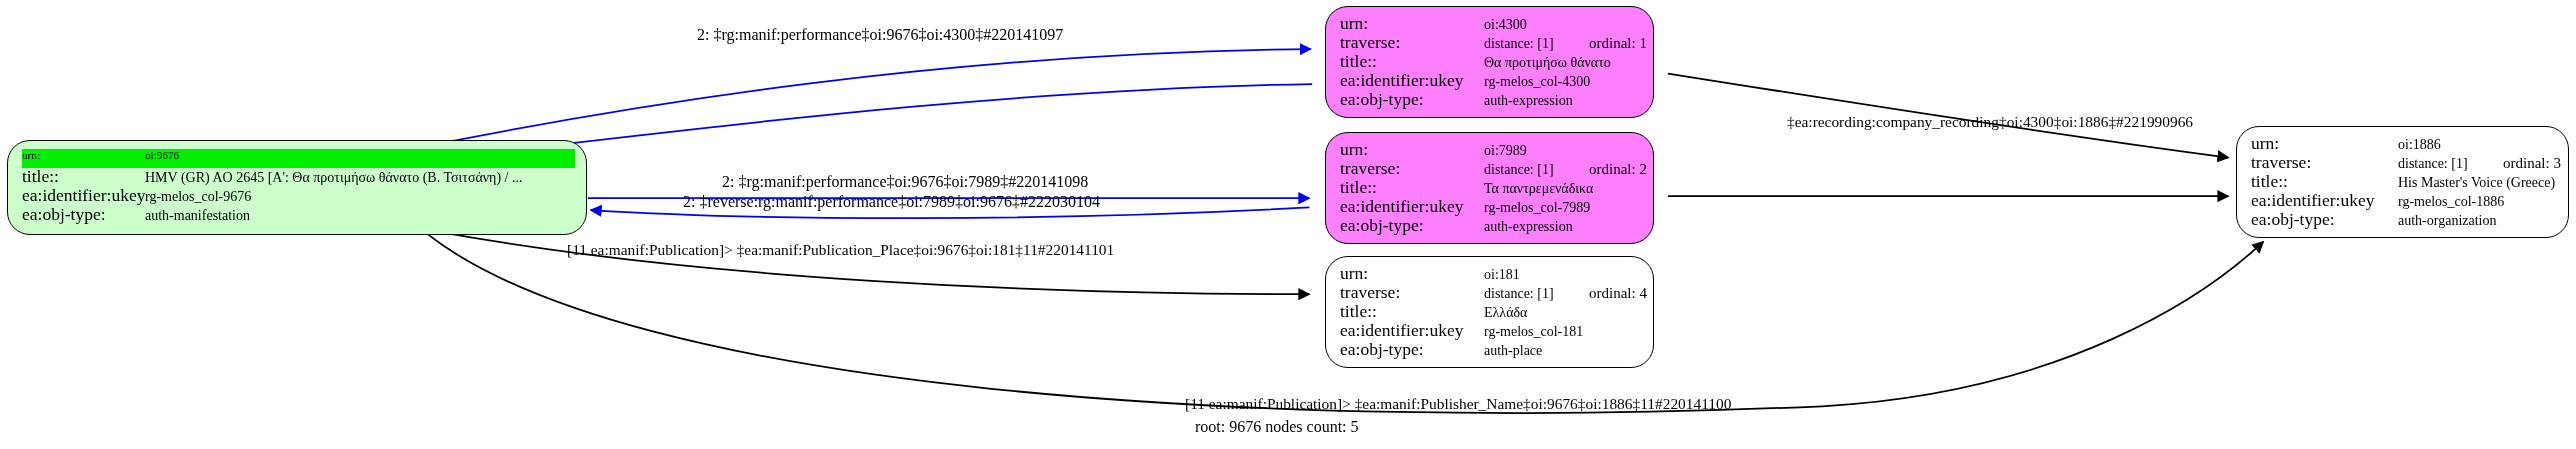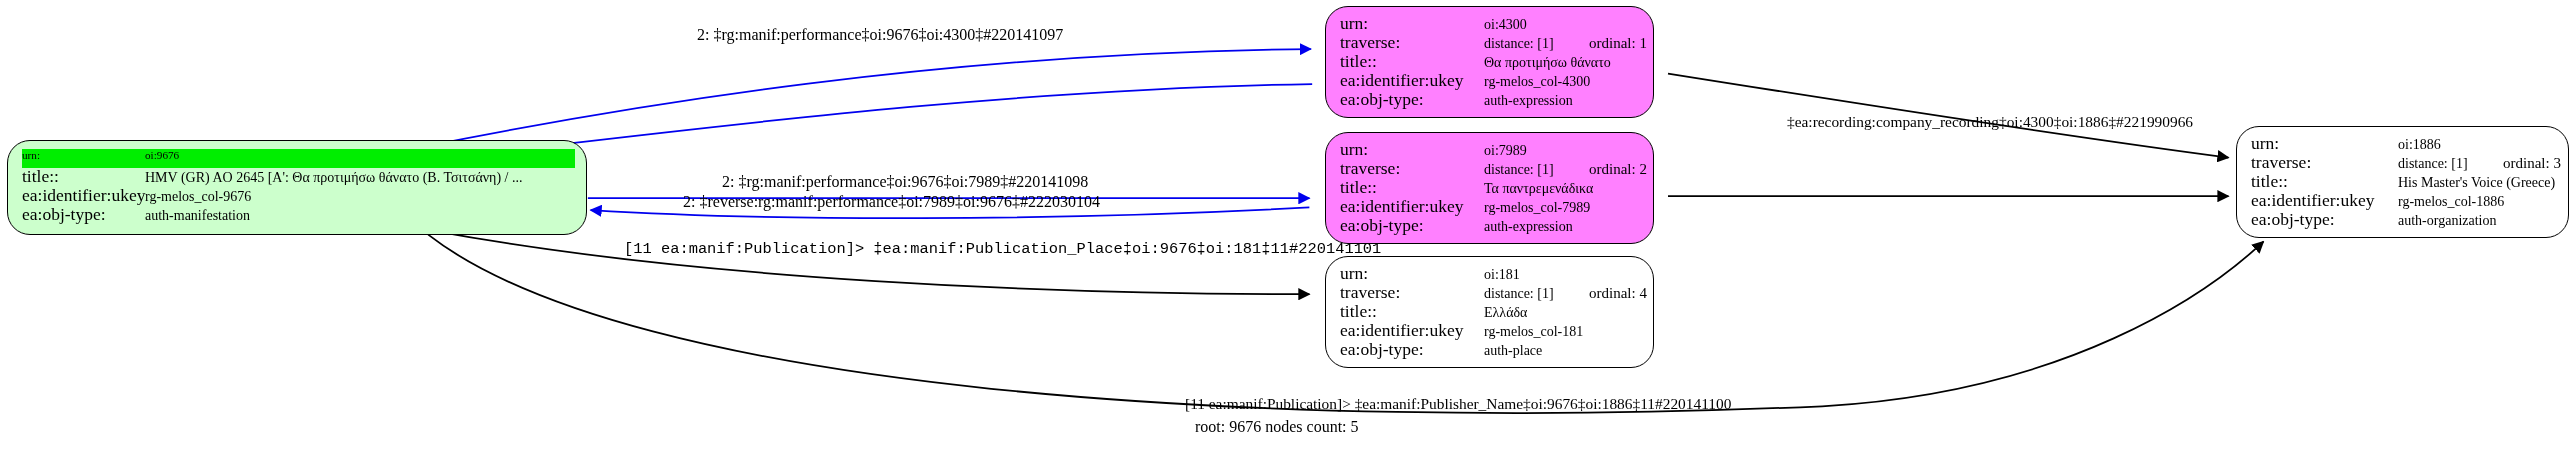--- a/index.html
+++ b/index.html
@@ -123,21 +123,21 @@
     <path d="M 610,335 C 900,560 1800,615 2600,580 C 2950,560 3150,420 3230,345" fill="none" stroke="#000000" stroke-width="2.5" marker-end="url(#arrowBlack)"></path>
   </svg>
 
   <div class="elabel" style="left:697px; top:27px;">2: ‡rg:manif:performance‡oi:9676‡oi:4300‡#220141097</div>
 
 
   <div class="elabel" style="left:722px; top:174px;">2: ‡rg:manif:performance‡oi:9676‡oi:7989‡#220141098</div>
 
   <div class="elabel" style="left:683px; top:194px;">2: ‡reverse:rg:manif:performance‡oi:7989‡oi:9676‡#222030104</div>
 
-  <div class="elabel small" style="left:624px; top:214px;font-family:Liberation Mono, monospace;">[11 ea:manif:Publication]&gt; ‡ea:manif:Publication_Place‡oi:9676‡oi:181‡11#220141101</div>
+  <div class="elabel small" style="left:567px; top:214px;">[11 ea:manif:Publication]&gt; ‡ea:manif:Publication_Place‡oi:9676‡oi:181‡11#220141101</div>
 
   <div class="elabel small" style="left:1787px; top:86px;">‡ea:recording:company_recording‡oi:4300‡oi:1886‡#221990966</div>
 
 
   <div class="elabel small" style="left:1185px; top:368px;">[11 ea:manif:Publication]&gt; ‡ea:manif:Publisher_Name‡oi:9676‡oi:1886‡11#220141100</div>
 
   <div class="elabel" style="left:1195px; top:419px;">root: 9676 nodes count: 5</div>
 
   <div class="node green node-manifestation" style="left:7px; top:140px; width:580px; height:95px;">
     <div class="hl">

